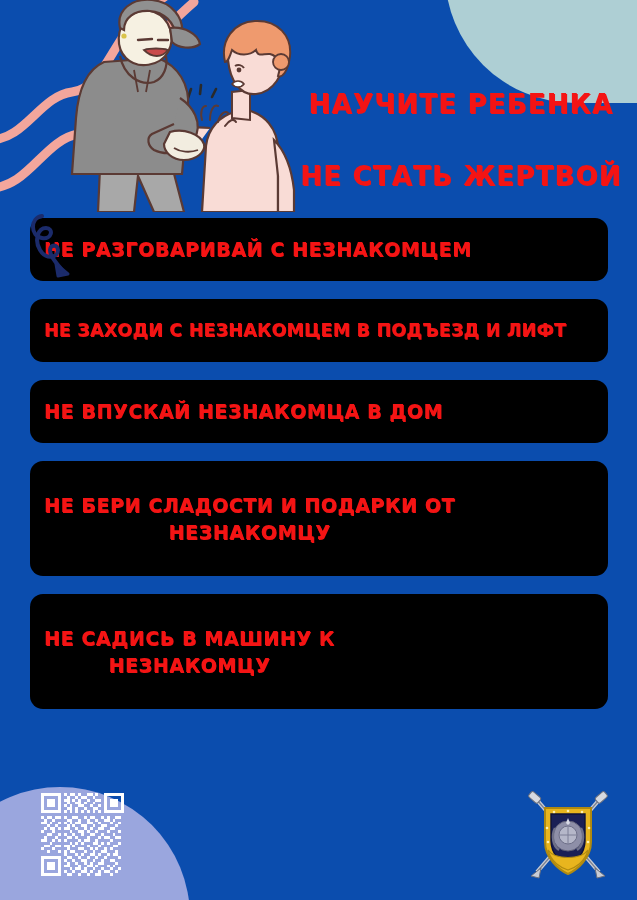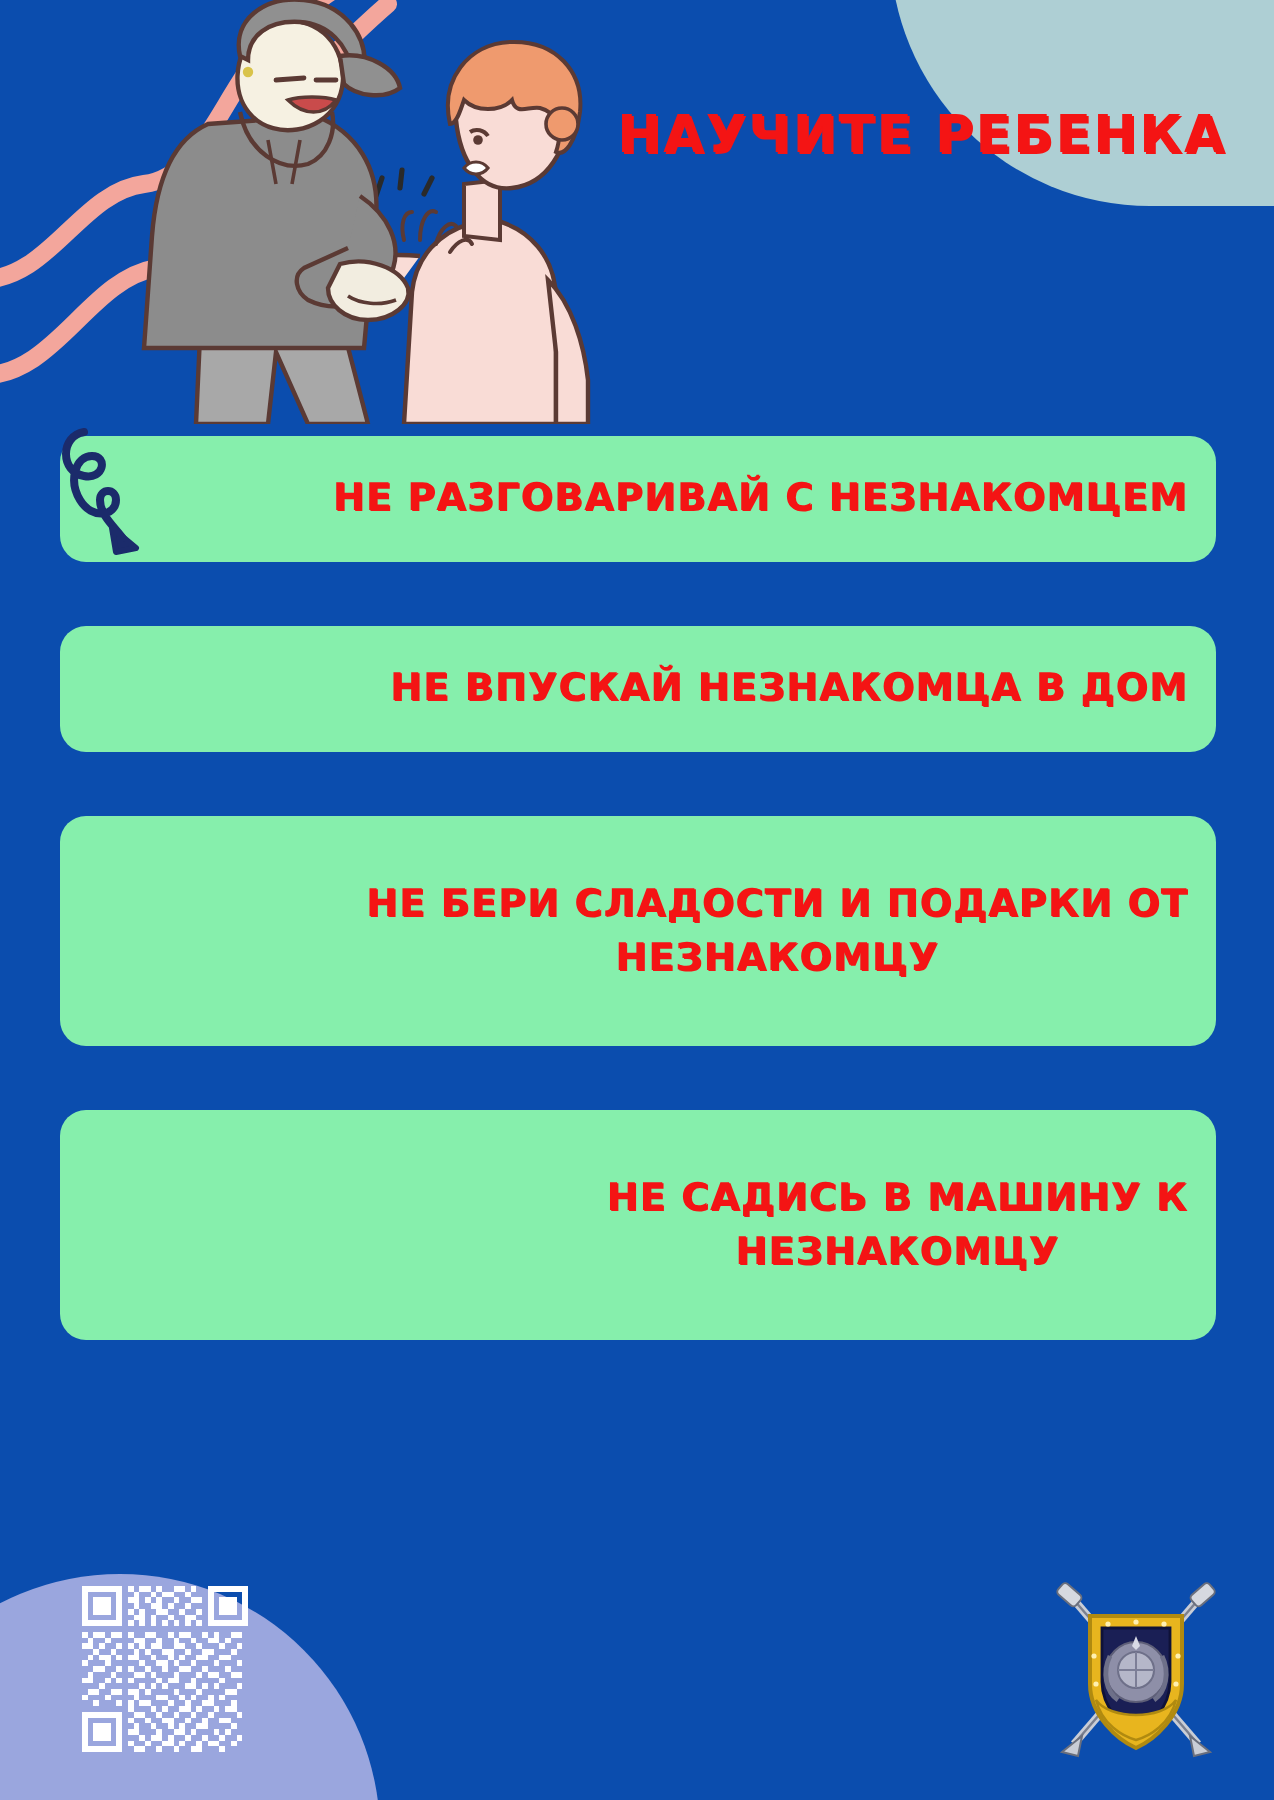--- a/index.html
+++ b/index.html
@@ -65,36 +65,36 @@
     width: 330px;
     text-align: center;
     color: #F41414;
     font-family: "DejaVu Sans", sans-serif;
     font-weight: bold;
     font-size: 26px;
     line-height: 36px;
     letter-spacing: 1.2px;
     text-shadow: 1px 1px 0 #F41414;
   }
-  .title-line { display: block; white-space: nowrap; }
+  .title-line { display: block; white-space: nowrap; margin-top: 36px; }
 
   
   .cards {
     position: absolute;
     top: 218px;
     left: 30px;
     width: 578px;
   }
   .rule-card {
-    background: #86efac;
+    background: #000000;
     border-radius: 13px;
-    margin-bottom: 32px;
+    margin-bottom: 18px;
     display: flex;
     align-items: center;
-    justify-content: flex-end;
+    justify-content: flex-start;
     box-sizing: border-box;
     padding: 6px 14px;
     position: relative;
   }
   .rule-card.single { height: 63px; }
   .rule-card.double { height: 115px; }
 
   .rule-text {
     color: #F41414;
     font-family: "DejaVu Sans", sans-serif;
@@ -187,35 +187,41 @@
     <path d="M78,28 C74,10 90,-2 110,0 C130,2 142,18 140,34 L134,36 C132,22 122,12 108,11 C92,10 82,18 82,30 Z" fill="#909090" stroke="#5B3A34" stroke-width="2.2"></path>
     <path d="M128,28 C142,26 156,34 158,44 C150,50 136,48 130,42 Z" fill="#909090" stroke="#5B3A34" stroke-width="2.2"></path>
 
     <path d="M96,40 L110,39 M116,40 L126,40" stroke="#5B3A34" stroke-width="2.4" stroke-linecap="round"></path>
     <path d="M102,50 C110,58 120,58 126,50 C120,48 108,48 102,50 Z" fill="#C94B4B" stroke="#5B3A34" stroke-width="1.8"></path>
     <circle cx="82" cy="36" r="2.6" fill="#D9C34A"></circle>
   </svg>
 
   <div class="title-block">
     <span class="title-line">НАУЧИТЕ РЕБЕНКА</span>
+    <span class="title-line">НЕ СТАТЬ ЖЕРТВОЙ</span>
   </div>
 
   <svg class="squiggle" viewBox="0 0 60 72">
     <path d="M14,10 C2,12 2,30 14,32 C24,34 26,22 18,22 C10,22 6,34 12,44 C18,54 30,52 30,44 C30,38 22,38 22,44 C22,52 30,58 34,64" fill="none" stroke="#1B2B6B" stroke-width="4" stroke-linecap="round"></path>
     <path d="M28,58 L40,68 L30,70 Z" fill="#1B2B6B" stroke="#1B2B6B" stroke-width="3" stroke-linejoin="round"></path>
   </svg>
 
   <div class="cards">
 
     <div class="rule-card single">
       <div class="rule-text">
         <div>НЕ РАЗГОВАРИВАЙ С НЕЗНАКОМЦЕМ</div>
       </div>
     </div>
 
+    <div class="rule-card single wide">
+      <div class="rule-text">
+        <div>НЕ ЗАХОДИ С НЕЗНАКОМЦЕМ В ПОДЪЕЗД И ЛИФТ</div>
+      </div>
+    </div>
 
     <div class="rule-card single">
       <div class="rule-text">
         <div>НЕ ВПУСКАЙ НЕЗНАКОМЦА В ДОМ</div>
       </div>
     </div>
 
     <div class="rule-card double">
       <div class="rule-text">
         <div>НЕ БЕРИ СЛАДОСТИ И ПОДАРКИ ОТ</div>

